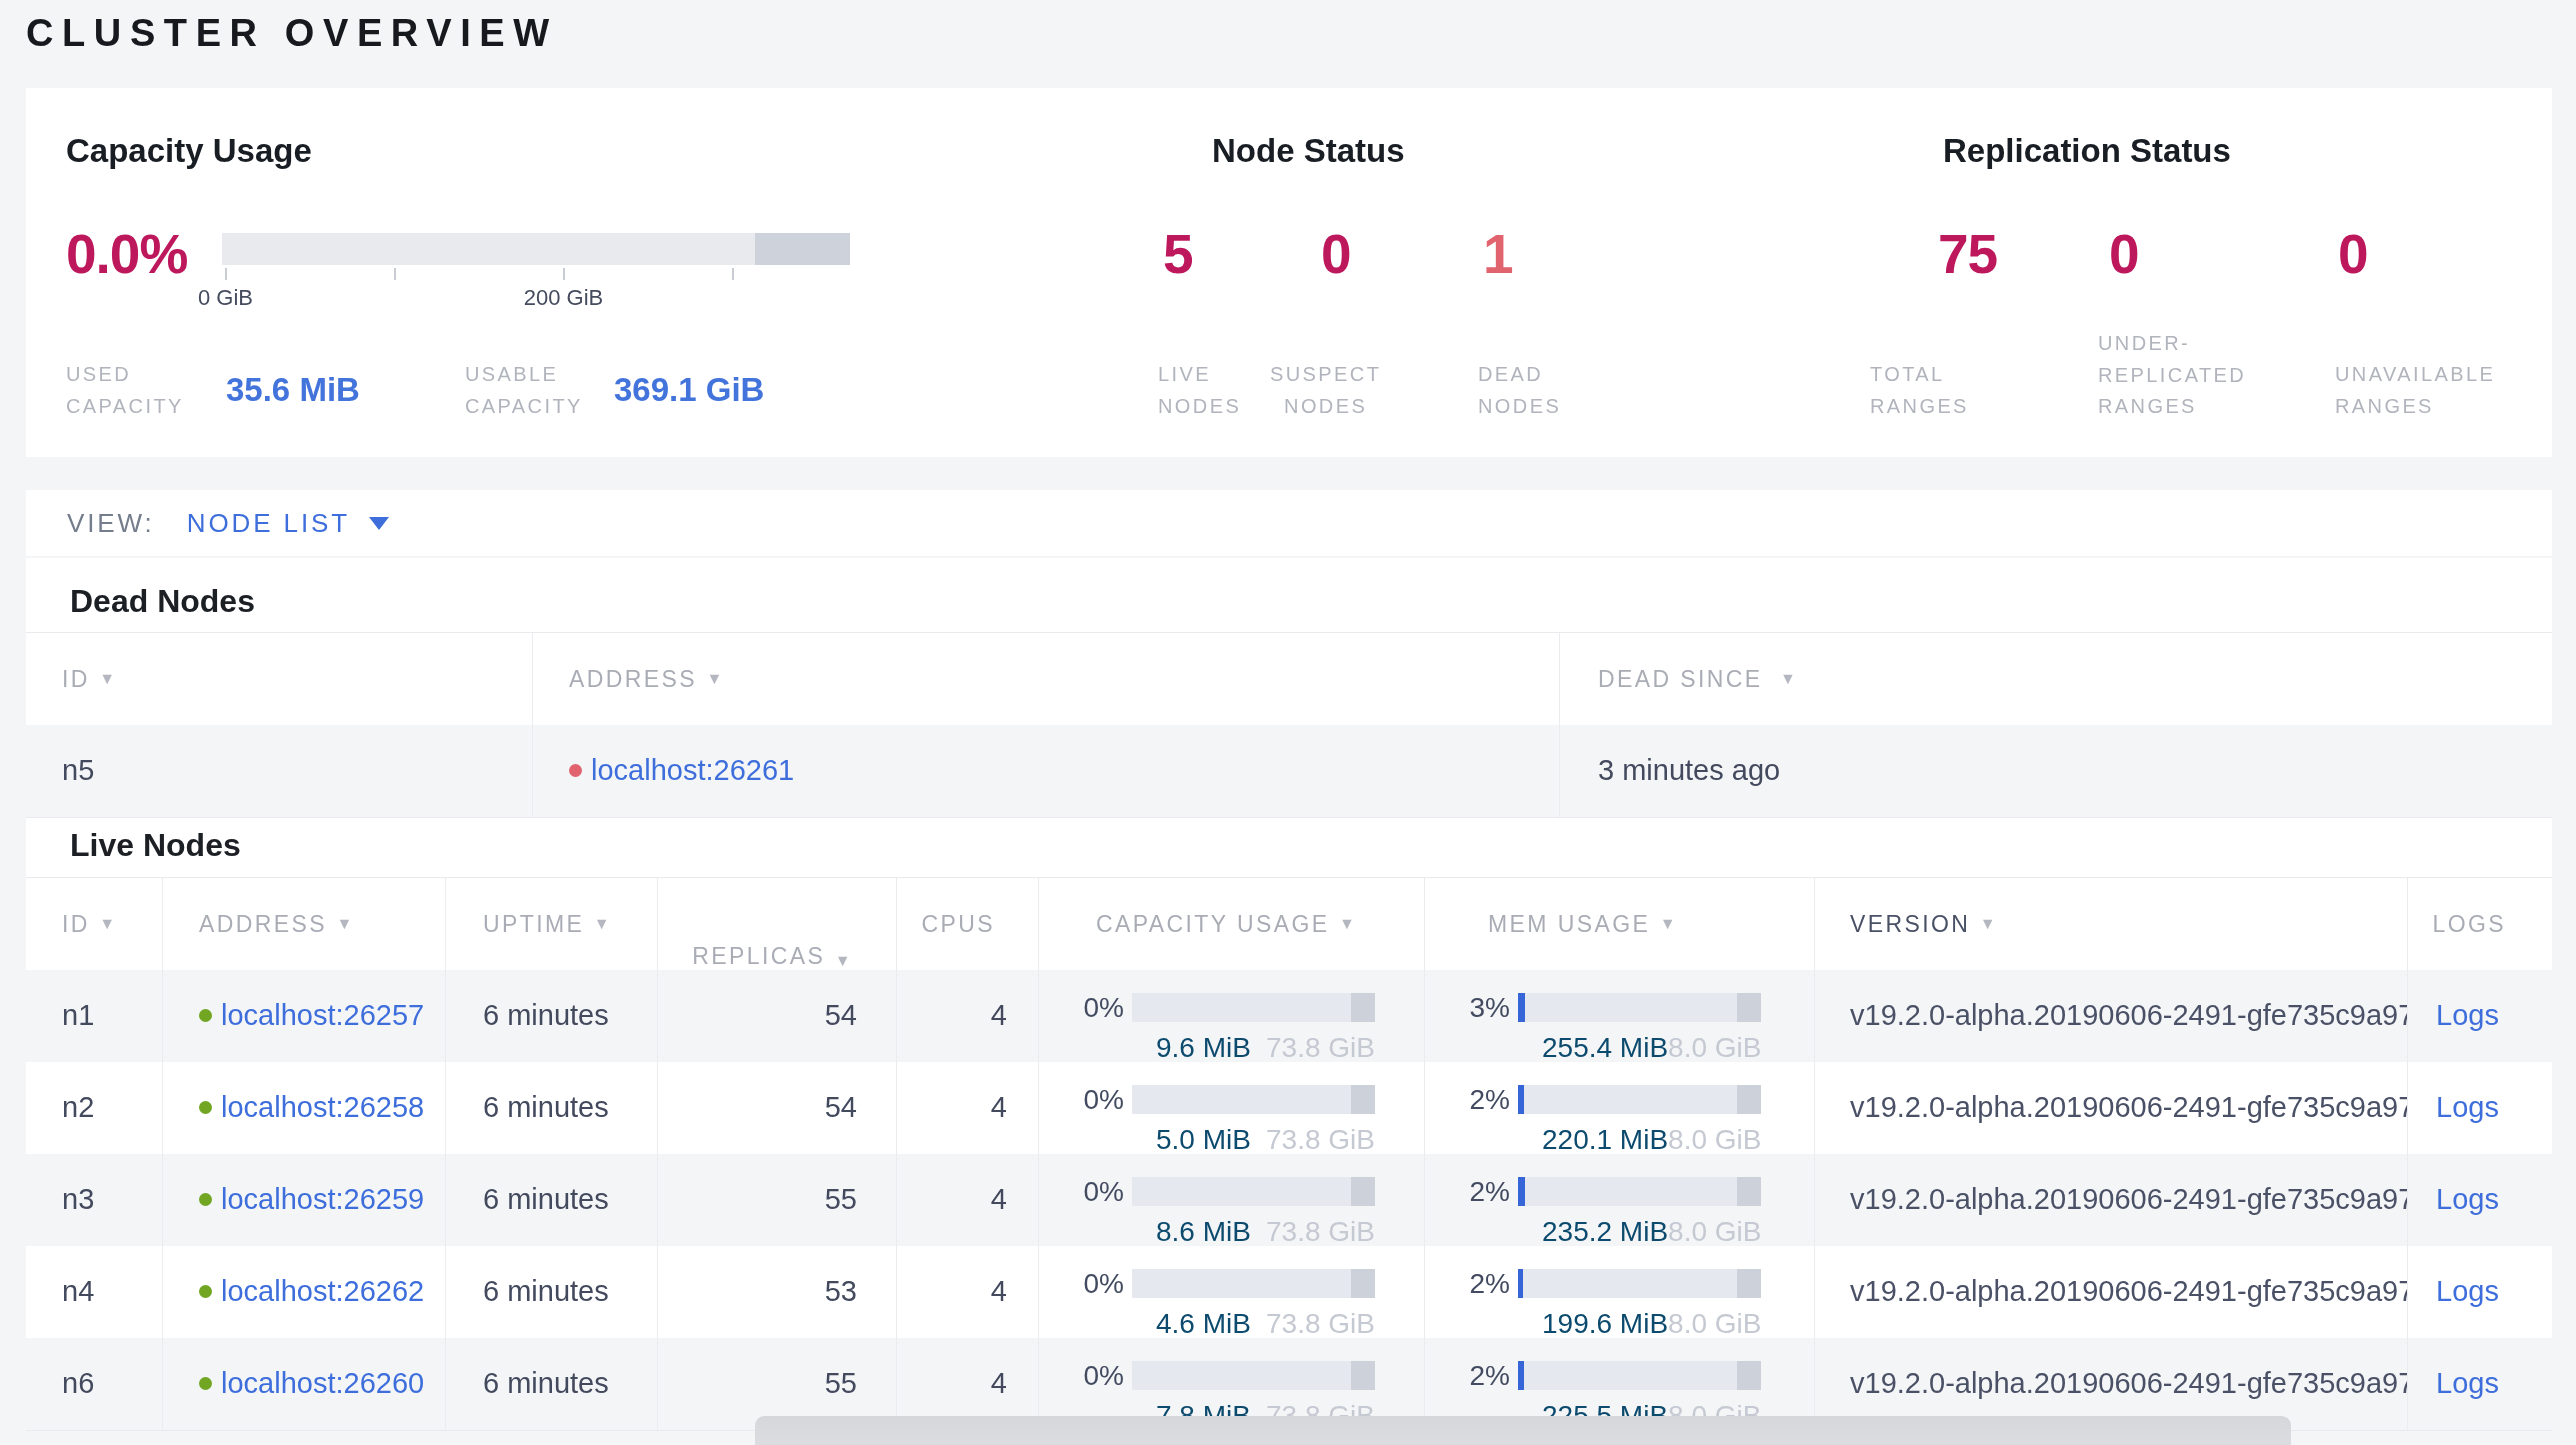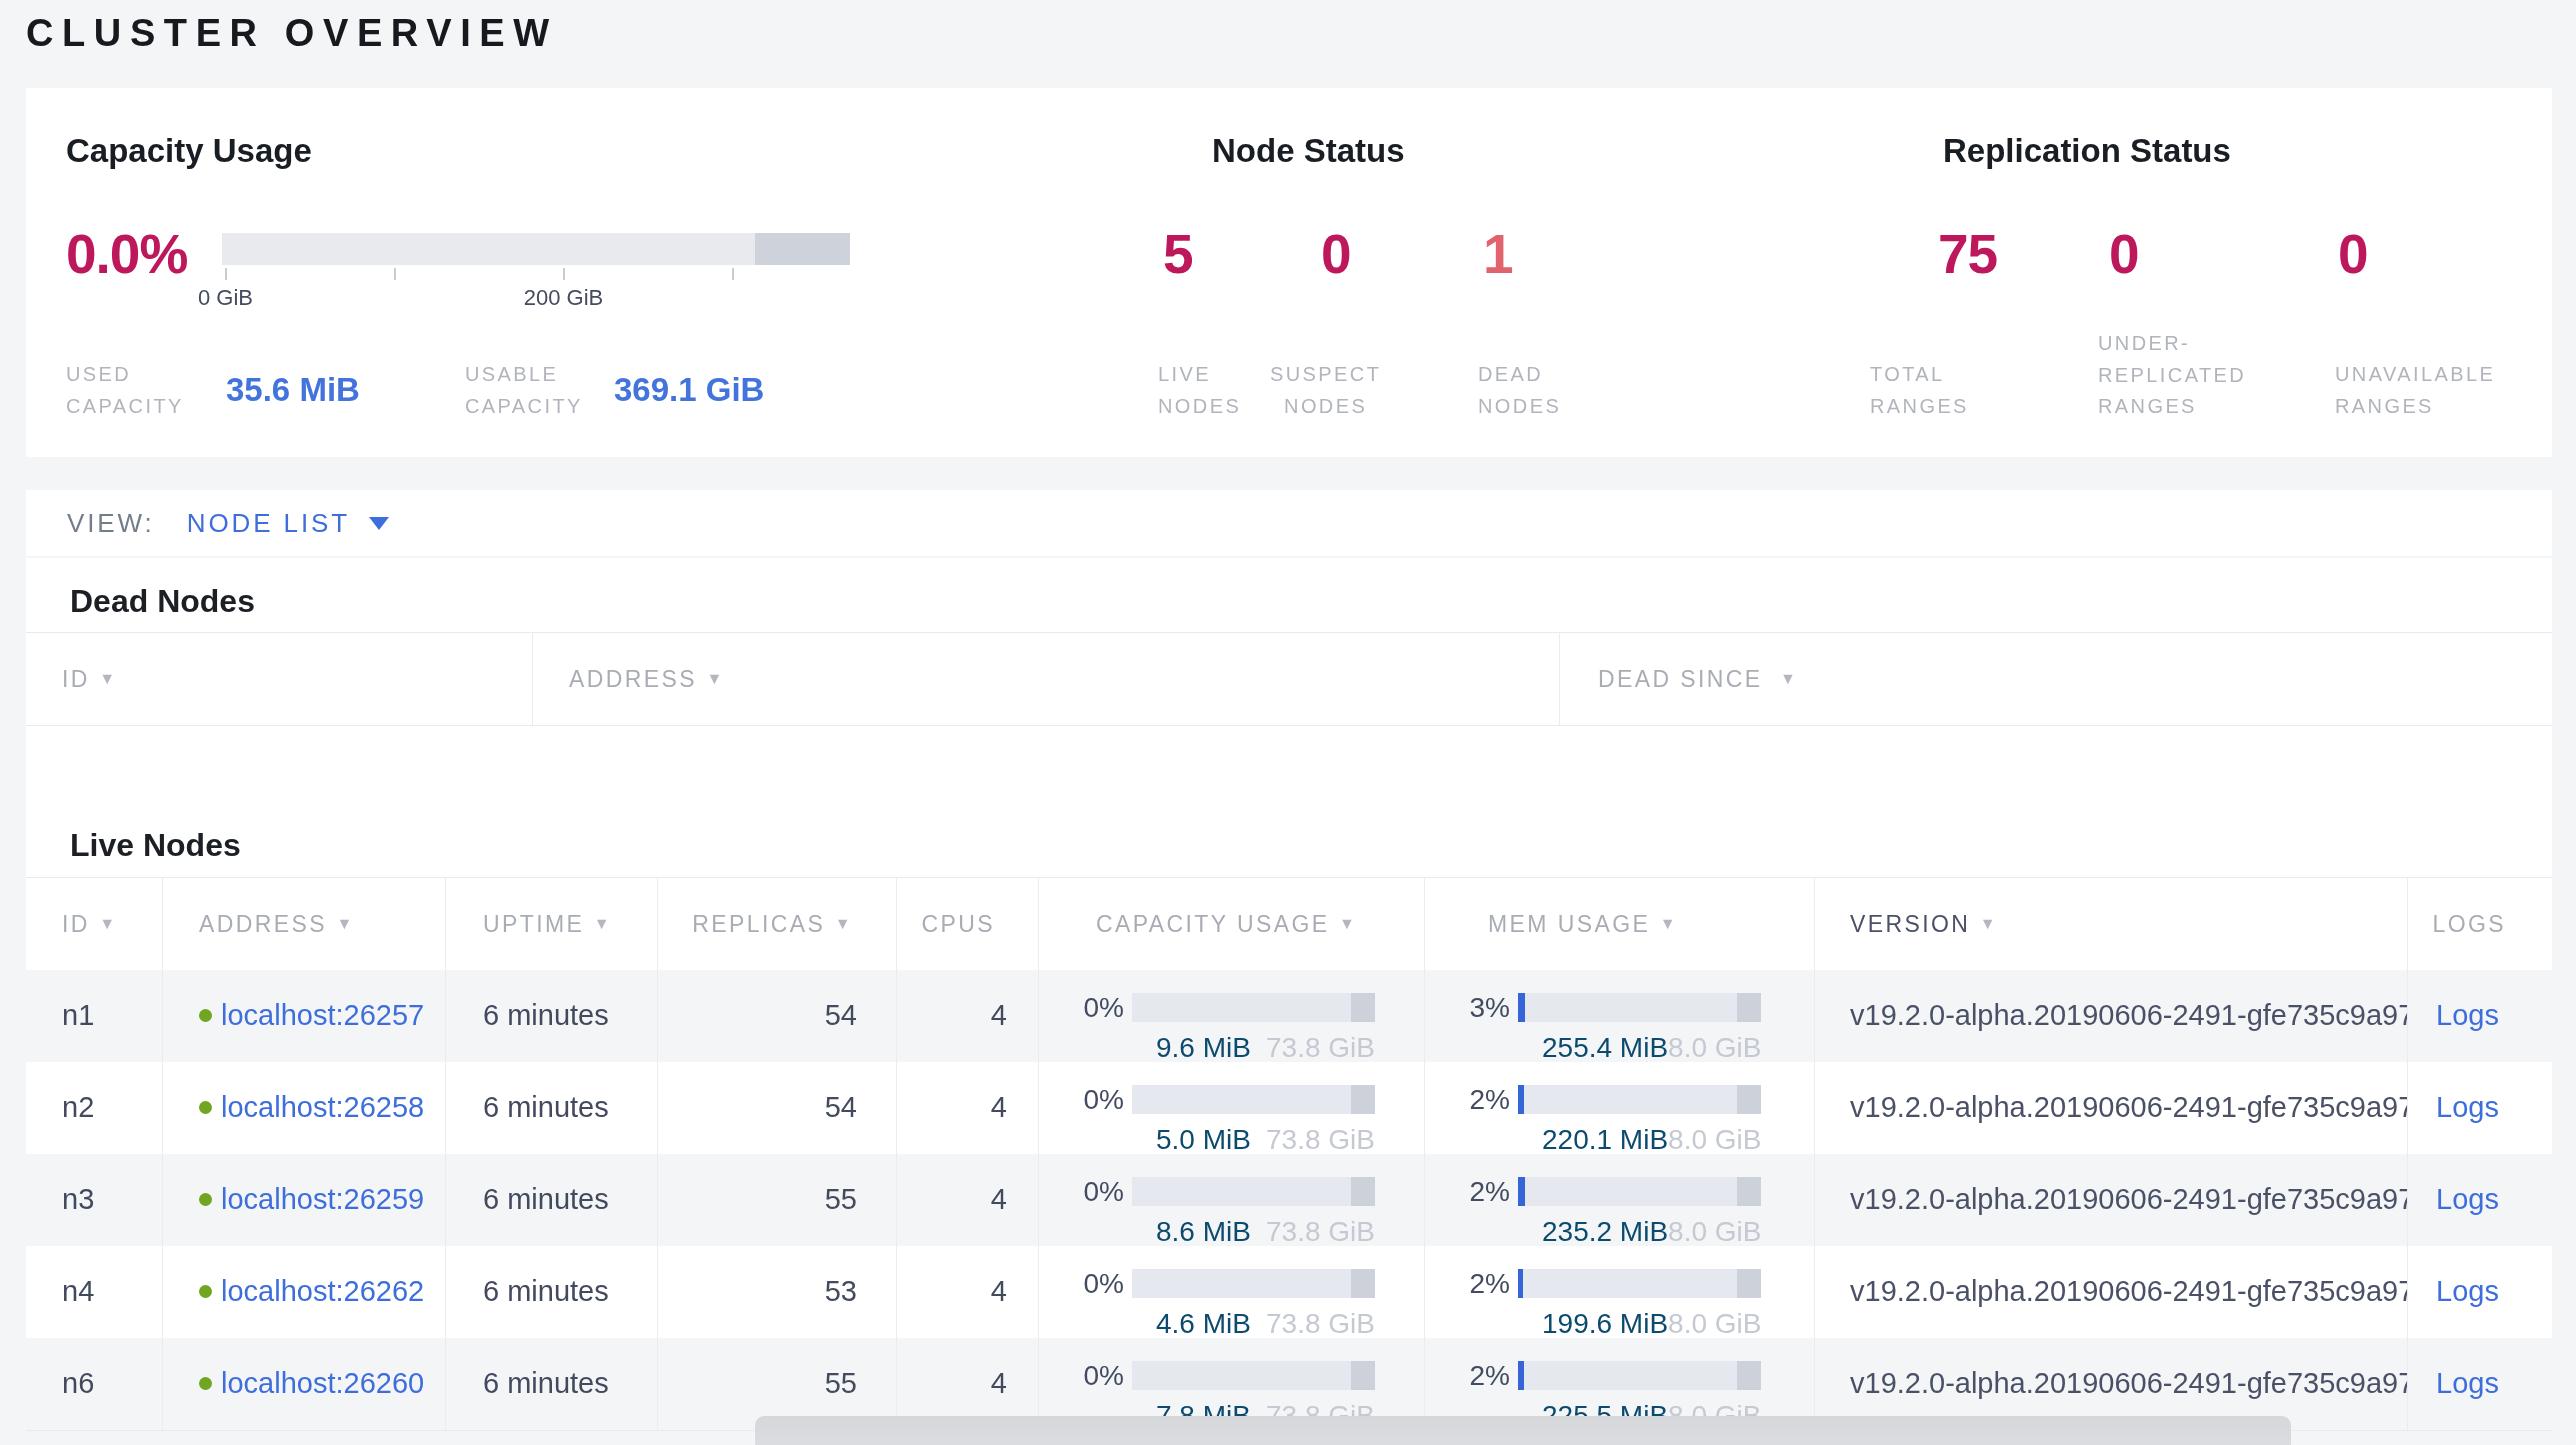--- a/index.html
+++ b/index.html
@@ -56,21 +56,21 @@
   .trow { display:flex; height:92px; background:#ffffff; }
   .tbody .trow:nth-child(odd) { background:#f4f5f7; }
   .cell { font-size:29px; color:#434a5e; padding-left:36px; padding-top:29px; white-space:nowrap; overflow:hidden; border-right:1.9px solid #eaecef; }
   .cell:last-child { border-right:none; }
   .cell.right { text-align:right; padding-left:0; }
 
   
   .d-id { width:507px; } .d-addr { width:1027px; } .d-since { flex:1; padding-left:38px; }
   
   .c-id { width:137px; } .c-addr { width:283px; } .c-up { width:212px; padding-left:37px; }
-  .c-rep { width:239px; padding-right:39px; } .c-cpu { width:142px; padding-right:31px; }
+  .c-rep { width:239px; padding-right:39px;align-items:flex-end; } .c-cpu { width:142px; padding-right:31px; }
   .c-cap { width:386px; } .c-mem { width:390px; } .c-ver { width:593px; padding-left:35px; color:#4a5166; }
   .c-logs { flex:1; padding-right:53px; }
 
   .addr-wrap { display:flex; align-items:center; }
   .dot { width:13.4px; height:13.4px; border-radius:50%; margin-right:8.6px; flex:none; }
   .dot-live { background:#71a522; } .dot-dead { background:#e0636e; }
   a.link, .link { color:#3d6edb; text-decoration:none; cursor:pointer; }
 
   
   .ucell { padding:0; padding-top:0 !important; }
@@ -151,20 +151,32 @@
         </div>
       <div class="th d-addr">
           <span>ADDRESS</span>
           <span class="sort">▼</span>
         </div>
       <div class="th d-since">
           <span>DEAD SINCE</span>
           <span class="sort">▼</span>
         </div>
     </div>
+    <div class="tbody">
+      <div class="trow">
+        <div class="cell d-id">n5</div>
+        <div class="cell d-addr">
+          <span class="addr-wrap">
+            <span class="dot dot-dead"></span>
+            <span class="link">localhost:26261</span>
+          </span>
+        </div>
+        <div class="cell d-since">3 minutes ago</div>
+      </div>
+    </div>
   </div>
 
   <h3 class="sec-title live-title">Live Nodes</h3>
 
   <div class="dtable live-table">
     <div class="thead">
       <div class="th c-id">
           <span>ID</span>
           <span class="sort">▼</span>
         </div>

